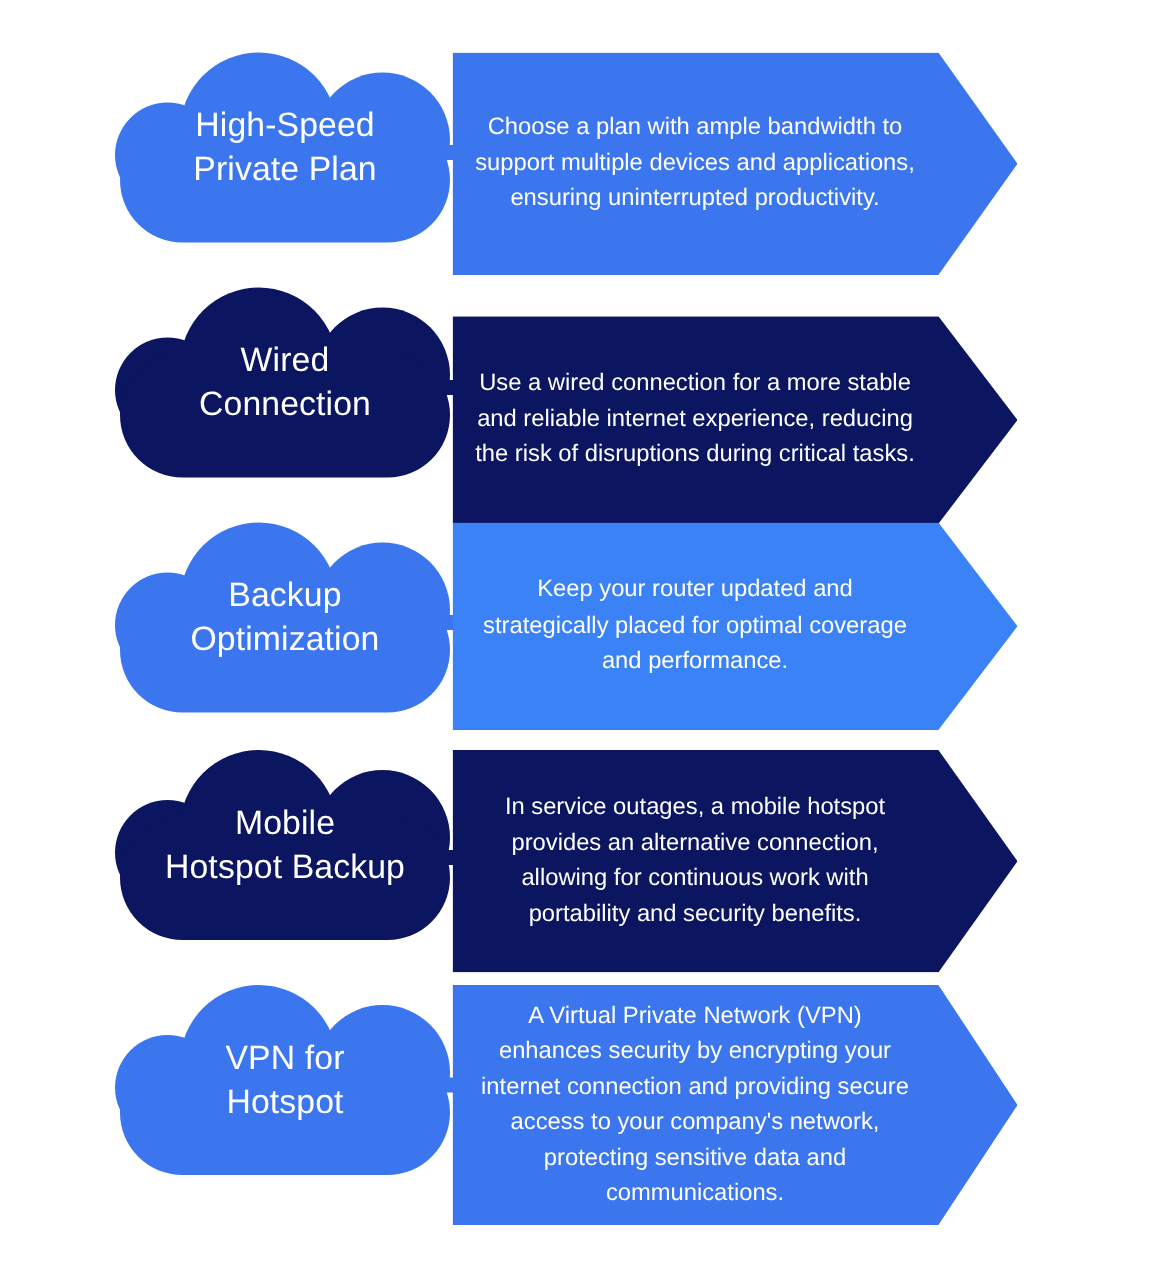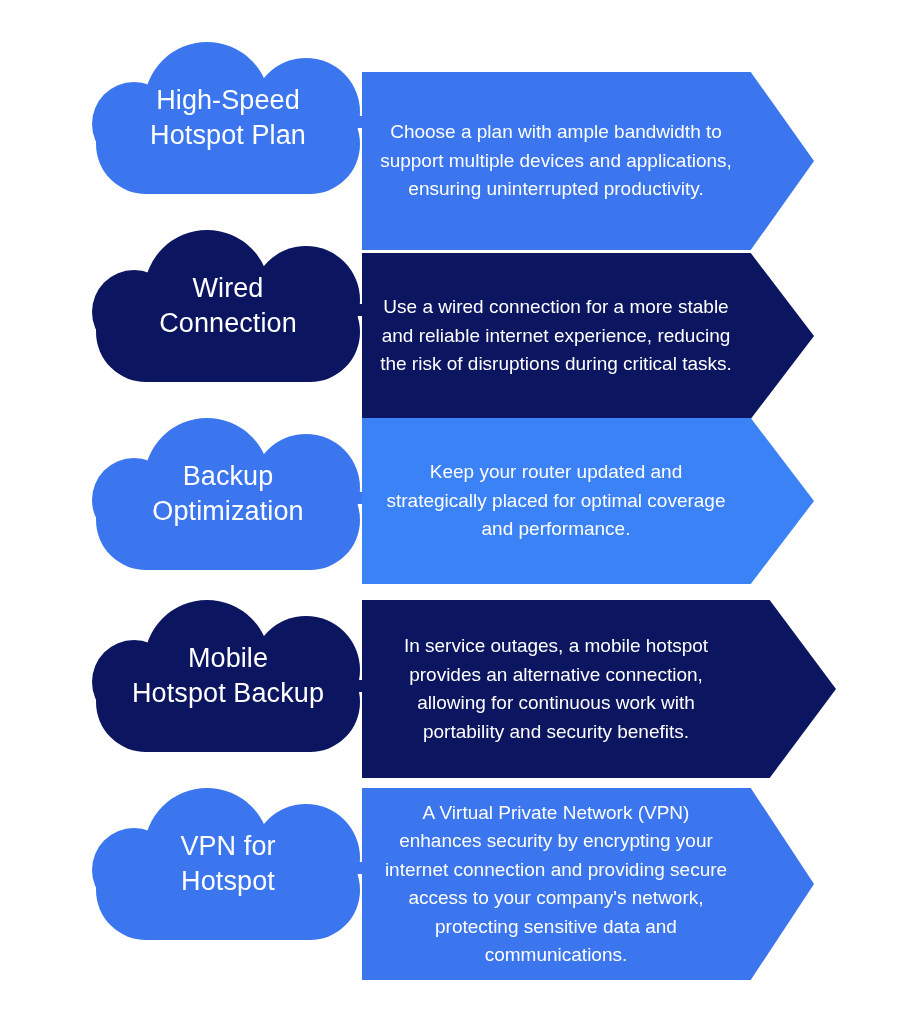--- a/index.html
+++ b/index.html
@@ -122,24 +122,24 @@
 
 <div id="diagram">
 
   <div class="row" style="top:42px;">
     <div class="cloud">
       <div class="lobe lobe-l" style="background:#3B76EF;"></div>
       <div class="lobe lobe-c" style="background:#3B76EF;"></div>
       <div class="lobe lobe-r" style="background:#3B76EF;"></div>
       <div class="body" style="background:#3B76EF;"></div>
       <div class="cloud-label">High-Speed
-Hotspot Plan</div>
+Private Plan</div>
     </div>
     <div class="stub" style="top:74px; background:#3B76EF;"></div>
-    <div class="banner" style="top:0; height:178px; background:#3B76EF;margin-top:30px;">
+    <div class="banner" style="top:0; height:178px; background:#3B76EF;">
       <div class="banner-text">Choose a plan with ample bandwidth to support multiple devices and applications, ensuring uninterrupted productivity.</div>
     </div>
   </div>
 
   <div class="row" style="top:230px;">
     <div class="cloud">
       <div class="lobe lobe-l" style="background:#0B1560;"></div>
       <div class="lobe lobe-c" style="background:#0B1560;"></div>
       <div class="lobe lobe-r" style="background:#0B1560;"></div>
       <div class="body" style="background:#0B1560;"></div>
@@ -170,21 +170,21 @@
   <div class="row" style="top:600px;">
     <div class="cloud">
       <div class="lobe lobe-l" style="background:#0B1560;"></div>
       <div class="lobe lobe-c" style="background:#0B1560;"></div>
       <div class="lobe lobe-r" style="background:#0B1560;"></div>
       <div class="body" style="background:#0B1560;"></div>
       <div class="cloud-label">Mobile
 Hotspot Backup</div>
     </div>
     <div class="stub" style="top:80px; background:#0B1560;"></div>
-    <div class="banner" style="top:0; height:178px; background:#0B1560;padding-left:22px;">
+    <div class="banner" style="top:0; height:178px; background:#0B1560;">
       <div class="banner-text">In service outages, a mobile hotspot provides an alternative connection, allowing for continuous work with portability and security benefits.</div>
     </div>
   </div>
 
   <div class="row" style="top:788px;">
     <div class="cloud">
       <div class="lobe lobe-l" style="background:#3B76EF;"></div>
       <div class="lobe lobe-c" style="background:#3B76EF;"></div>
       <div class="lobe lobe-r" style="background:#3B76EF;"></div>
       <div class="body" style="background:#3B76EF;"></div>

